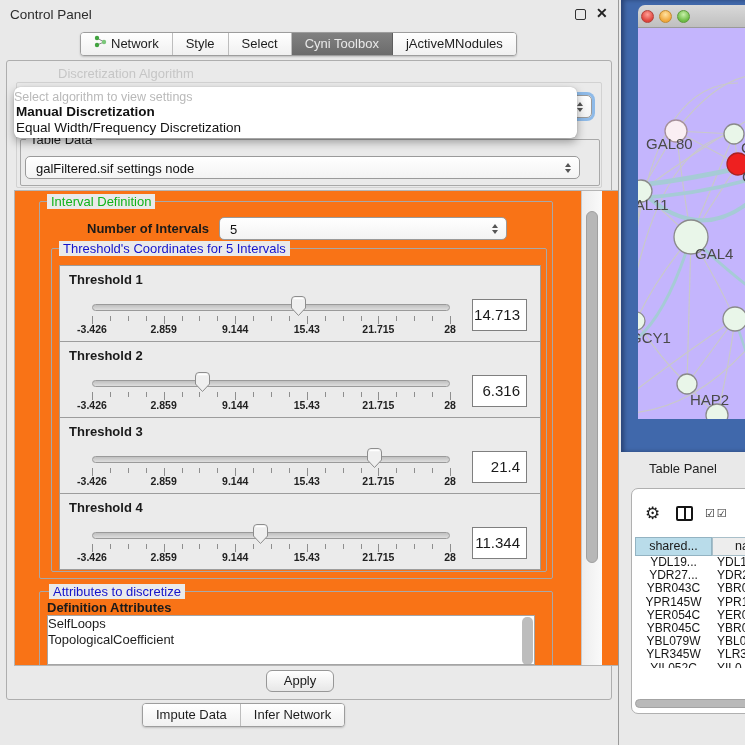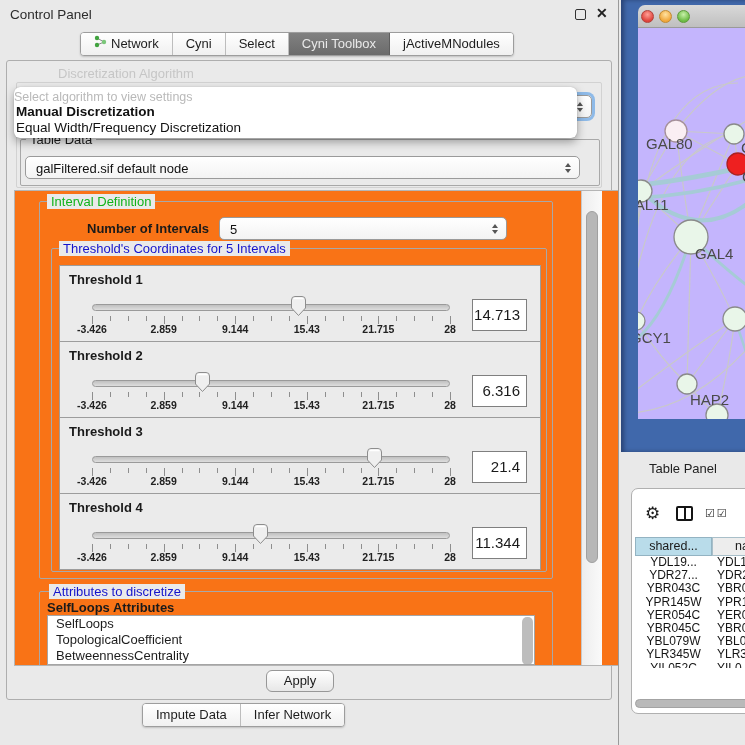--- a/index.html
+++ b/index.html
@@ -61,21 +61,21 @@
   .track { position:absolute; left:32px; top:38px; width:358px; height:7px; border-radius:4px; background:linear-gradient(#c0c0c0,#dedede); border:1px solid #9a9a9a; }
   .thumb { position:absolute; top:29px; width:17px; height:22px; }
   .tick { position:absolute; width:1px; background:#8e8e8e; top:50px; }
   .tlab { position:absolute; top:57px; width:70px; text-align:center; font-size:10.5px; font-weight:bold; color:#222; }
   .vbox { position:absolute; left:412px; top:33px; width:55px; height:32px; background:#fff; border:1px solid #7f7f7f; font-size:15px; text-align:right; line-height:30px; padding-right:6px; }
 
   .attr-group { left:24px; top:400px; width:514px; height:80px; }
   .attr-label { left:34px; top:393px; color:#1414cc; }
   .num-attr-label { position:absolute; left:32px; top:409px; font-size:13px; font-weight:bold; }
   .attr-list { position:absolute; left:32px; top:424px; width:488px; height:50px; background:#fff; border:1px solid #a5a5a5; overflow:hidden; }
-  .attr-item { font-size:13px; line-height:16px; padding-left:8px; color:#1d1d1d; white-space:nowrap; }
+  .attr-item { font-size:13px; line-height:16px; color:#1d1d1d; white-space:nowrap; }
   .attr-sb { position:absolute; right:1px; top:1px; width:11px; height:48px; background:#bdbdbd; border-radius:5px; }
 
   .btn { position:absolute; background:linear-gradient(#ffffff,#e7e7e7); border:1px solid #979797; border-radius:6px; font-size:13px; text-align:center; }
   .apply { left:266px; top:670px; width:68px; height:22px; line-height:20px; }
 
   
   #right-section { position:absolute; left:618px; top:0; width:127px; height:745px; background:#e9e9e9; border-left:1px solid #9a9a9a; }
   .blue-frame { position:absolute; left:2px; top:0; width:125px; height:452px; background:#4068ab; box-shadow:inset 3px 0 4px rgba(0,0,20,.35); }
   .mac-titlebar { position:absolute; left:19px; top:5px; width:120px; height:23px; background:linear-gradient(#d9d9d9,#bfbfbf); border-radius:7px 0 0 0; border-bottom:1px solid #9a9a9a; }
   .tl { position:absolute; top:5px; width:13px; height:13px; border-radius:50%; }
@@ -109,21 +109,21 @@
   <div class="close-icon">✕</div>
 
   <div id="top-tabs" class="segbar">
       <div class="seg"><span><svg width="13" height="13" viewBox="0 0 13 13">
             <line x1="3" y1="3" x2="10" y2="7" stroke="#888" stroke-width="1"></line>
             <line x1="3" y1="10" x2="10" y2="7" stroke="#888" stroke-width="1"></line>
             <circle cx="3" cy="3" r="2.2" fill="#41a33f"></circle>
             <circle cx="3" cy="10" r="2.2" fill="#41a33f"></circle>
             <circle cx="10" cy="7" r="2.2" fill="#7bc77a"></circle>
           </svg></span>Network</div>
-      <div class="seg">Cyni</div>
+      <div class="seg">Style</div>
       <div class="seg">Select</div>
       <div class="seg selected">Cyni Toolbox</div>
       <div class="seg">jActiveMNodules</div>
     </div>
 
   <div class="content-panel"></div>
 
   <div class="group alg-group"></div>
   <span class="group-label alg-label">Discretization Algorithm</span>
   <div class="mac-combo alg-combo">
@@ -137,21 +137,21 @@
     <div class="popup-placeholder">Select algorithm to view settings</div>
     <div id="popup-options">
         <div class="popup-opt selected">Manual Discretization</div>
         <div class="popup-opt">Equal Width/Frequency Discretization</div>
       </div>
   </div>
 
   <div class="group td-group"></div>
   <span class="group-label td-label">Table Data</span>
   <div class="mac-combo td-combo">
-    <span class="combo-text">galFiltered.sif default node</span>
+    <span class="combo-text">galFiltered.sif settings node</span>
     <span class="spinners">
         <span class="tri-up"></span>
         <span class="tri-down"></span>
       </span>
   </div>
 
   <div class="scrollpane">
     <div class="group id-group"></div>
     <span class="group-label id-label">Interval Definition</span>
 
@@ -308,26 +308,25 @@
           <div class="thumb" style="left: 191.757px;"><svg width="17" height="22" viewBox="0 0 17 22">
               <path d="M1.5,5 Q1.5,1.5 5,1.5 L12,1.5 Q15.5,1.5 15.5,5 L15.5,13 L8.5,20.5 L1.5,13 Z" fill="#efefef" stroke="#8d8d8d"></path>
               <path d="M3.5,3.5 L13.5,3.5" stroke="#ffffff" stroke-width="1.5"></path>
             </svg></div>
           <div class="vbox">11.344</div>
         </div>
       </div>
 
     <div class="group attr-group"></div>
     <span class="group-label attr-label">Attributes to discretize</span>
-    <span class="num-attr-label">SelfLoops Attributes</span>
+    <span class="num-attr-label">Definition Attributes</span>
     <div class="attr-list">
       <div id="attr-items">
           <div class="attr-item">SelfLoops</div>
           <div class="attr-item">TopologicalCoefficient</div>
-          <div class="attr-item">BetweennessCentrality</div>
         </div>
       <div class="attr-sb"></div>
     </div>
 
     <div class="v-scroll-track">
       <div class="v-scroll-thumb"></div>
     </div>
   </div>
 
   <div class="btn apply">Apply</div>

